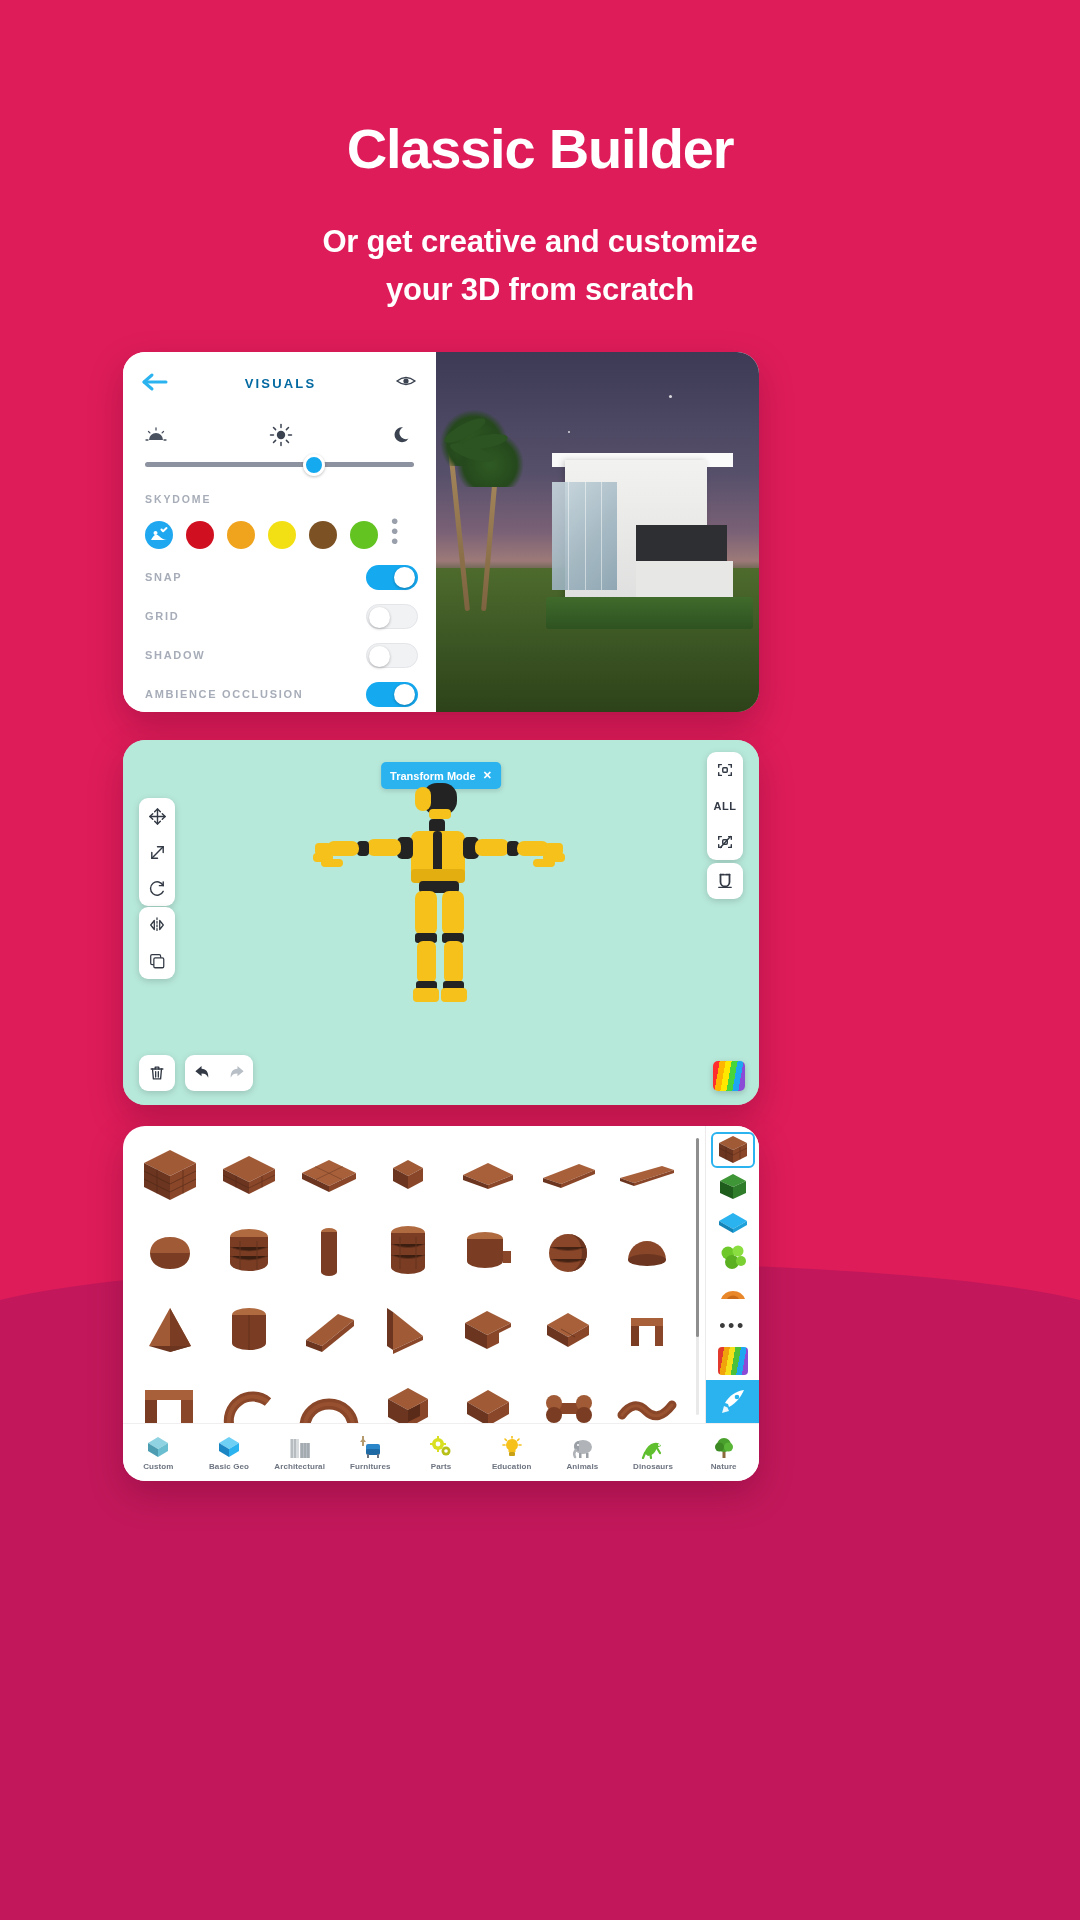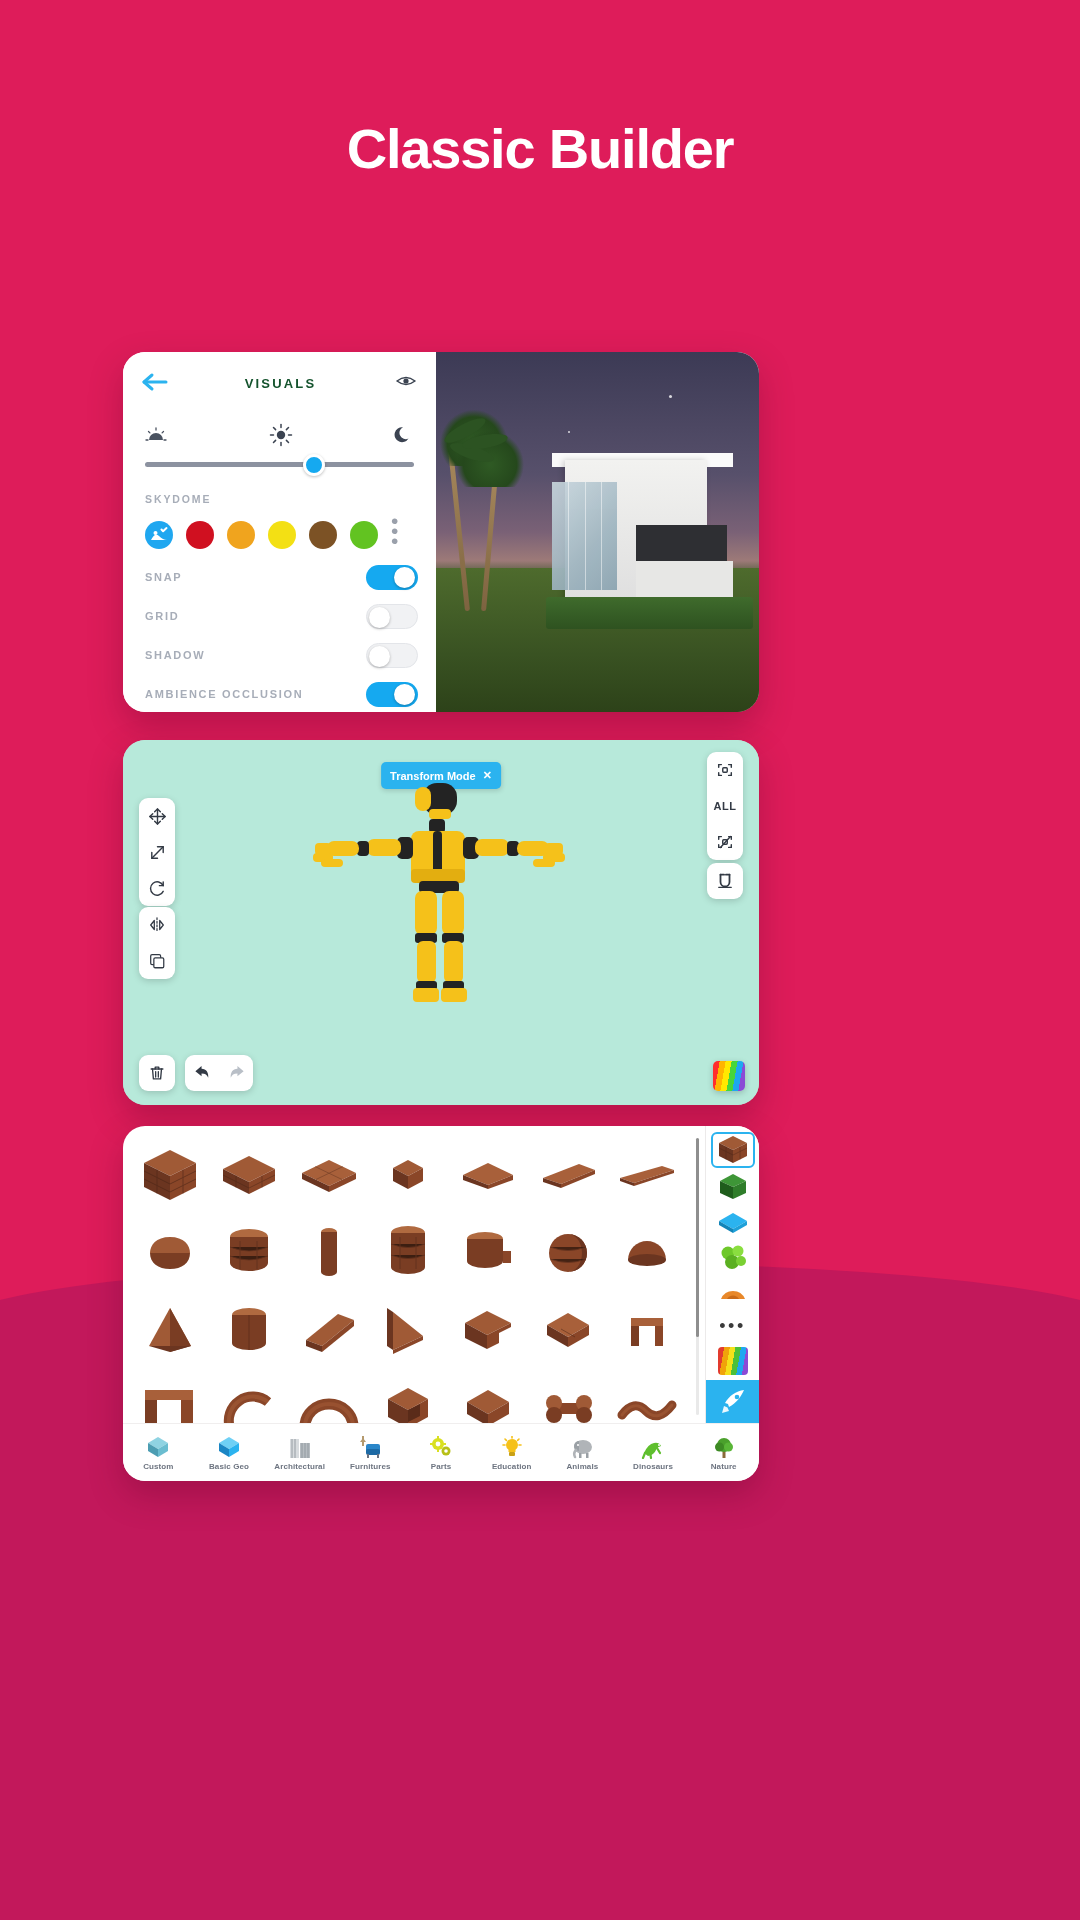--- a/index.html
+++ b/index.html
@@ -66,21 +66,21 @@
   }
   .vis-top {
     display: flex; align-items: center;
     padding: 0 18px; height: 34px;
   }
   .back-arrow { width: 30px; height: 26px; position: relative; }
   .back-arrow svg { display:block; }
   .vis-title {
     flex: 1; text-align: center;
     font-size: 13px; font-weight: 700;
-    letter-spacing: 2.2px; color: #14532d;
+    letter-spacing: 2.2px; color: #0369a1;
     margin-left: -6px;
   }
   .eye-icon { width: 22px; }
 
   .sun-row {
     display: flex; align-items: center; justify-content: space-between;
     padding: 0 22px; margin-top: 24px; height: 26px;
   }
   .slider-wrap { padding: 0 22px; margin-top: 12px; }
   .slider-track {
@@ -296,20 +296,22 @@
 </style>
 </head>
 <body>
 
 <div class="bg-main"></div>
 <div class="bg-lower"></div>
 
 <div class="header">
   <div class="title">Classic Builder</div>
   <div class="subtitle">
+    <div>Or get creative and customize</div>
+    <div>your 3D from scratch</div>
   </div>
 </div>
 
 <div class="card" id="card-visuals">
 
   <div class="vis-panel">
 
     <div class="vis-top">
       <span class="back-arrow">
         <svg width="30" height="24" viewBox="0 0 30 24">

